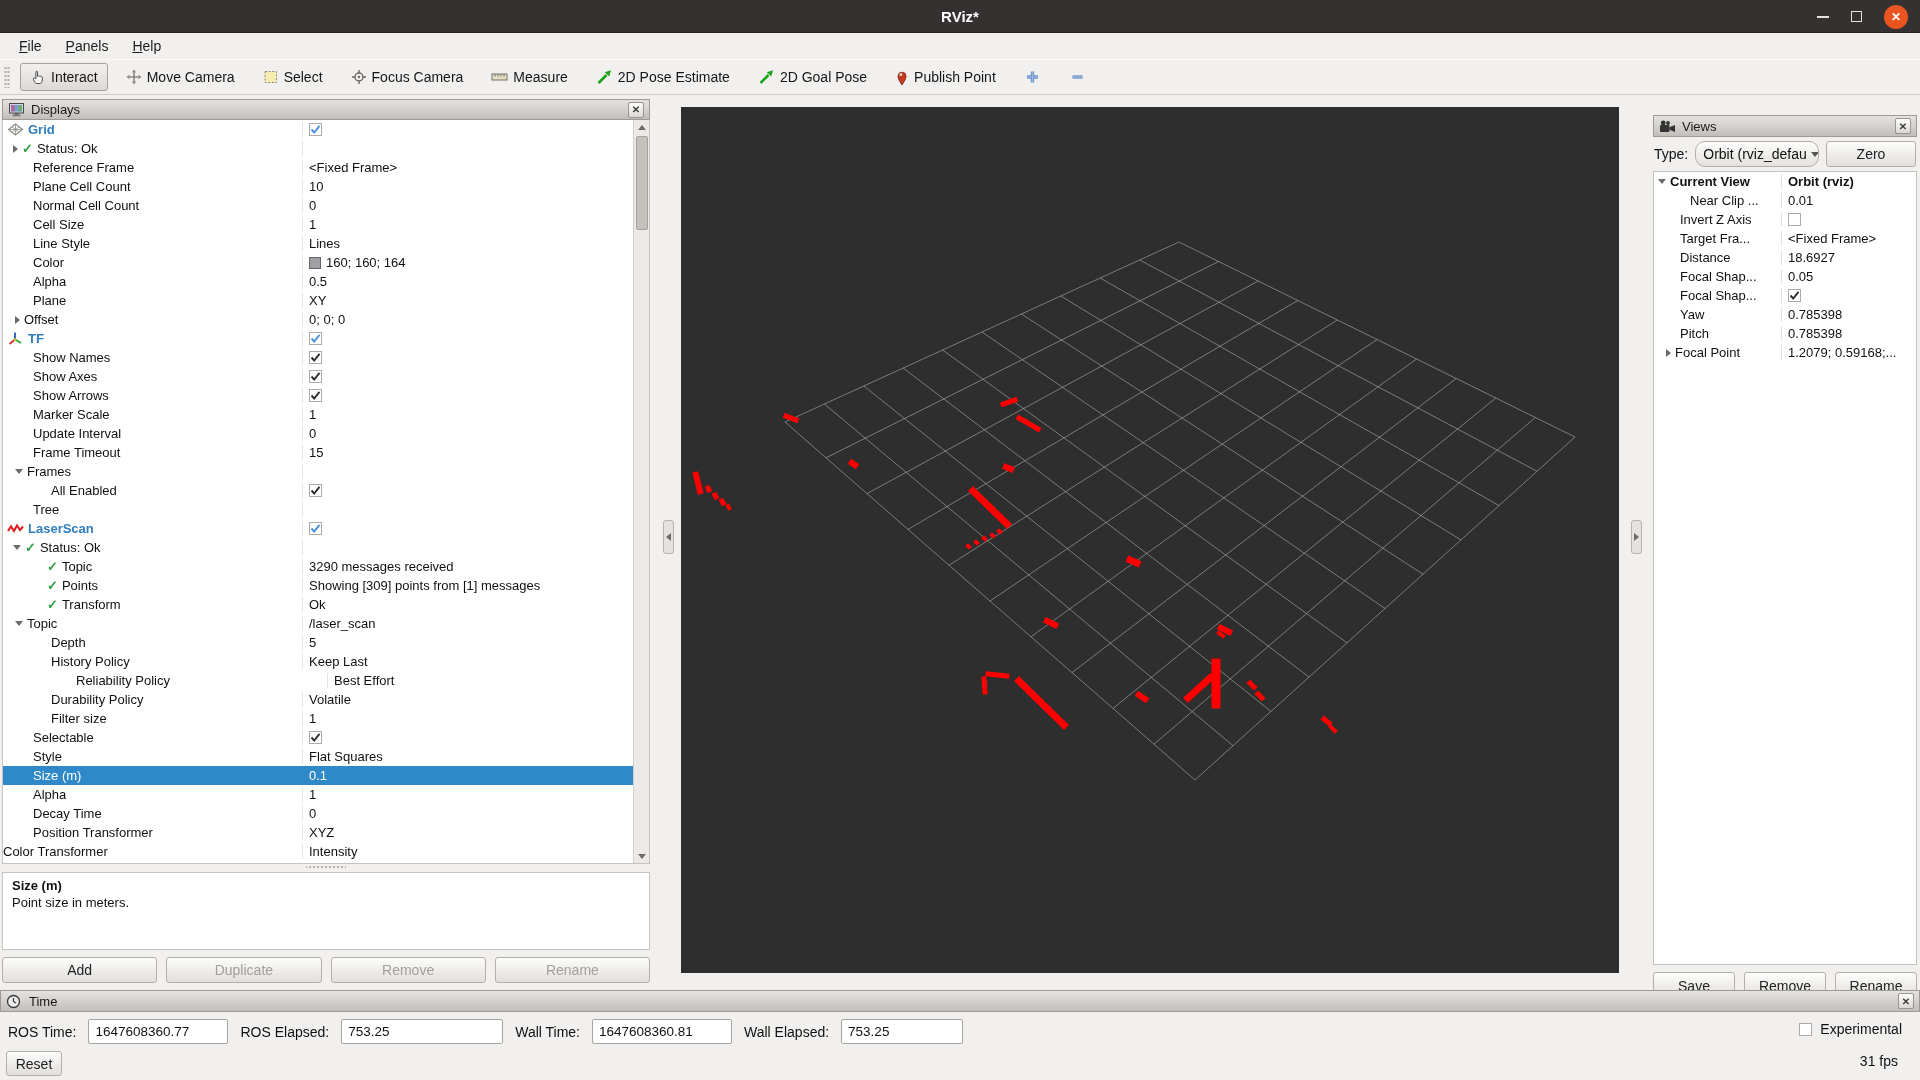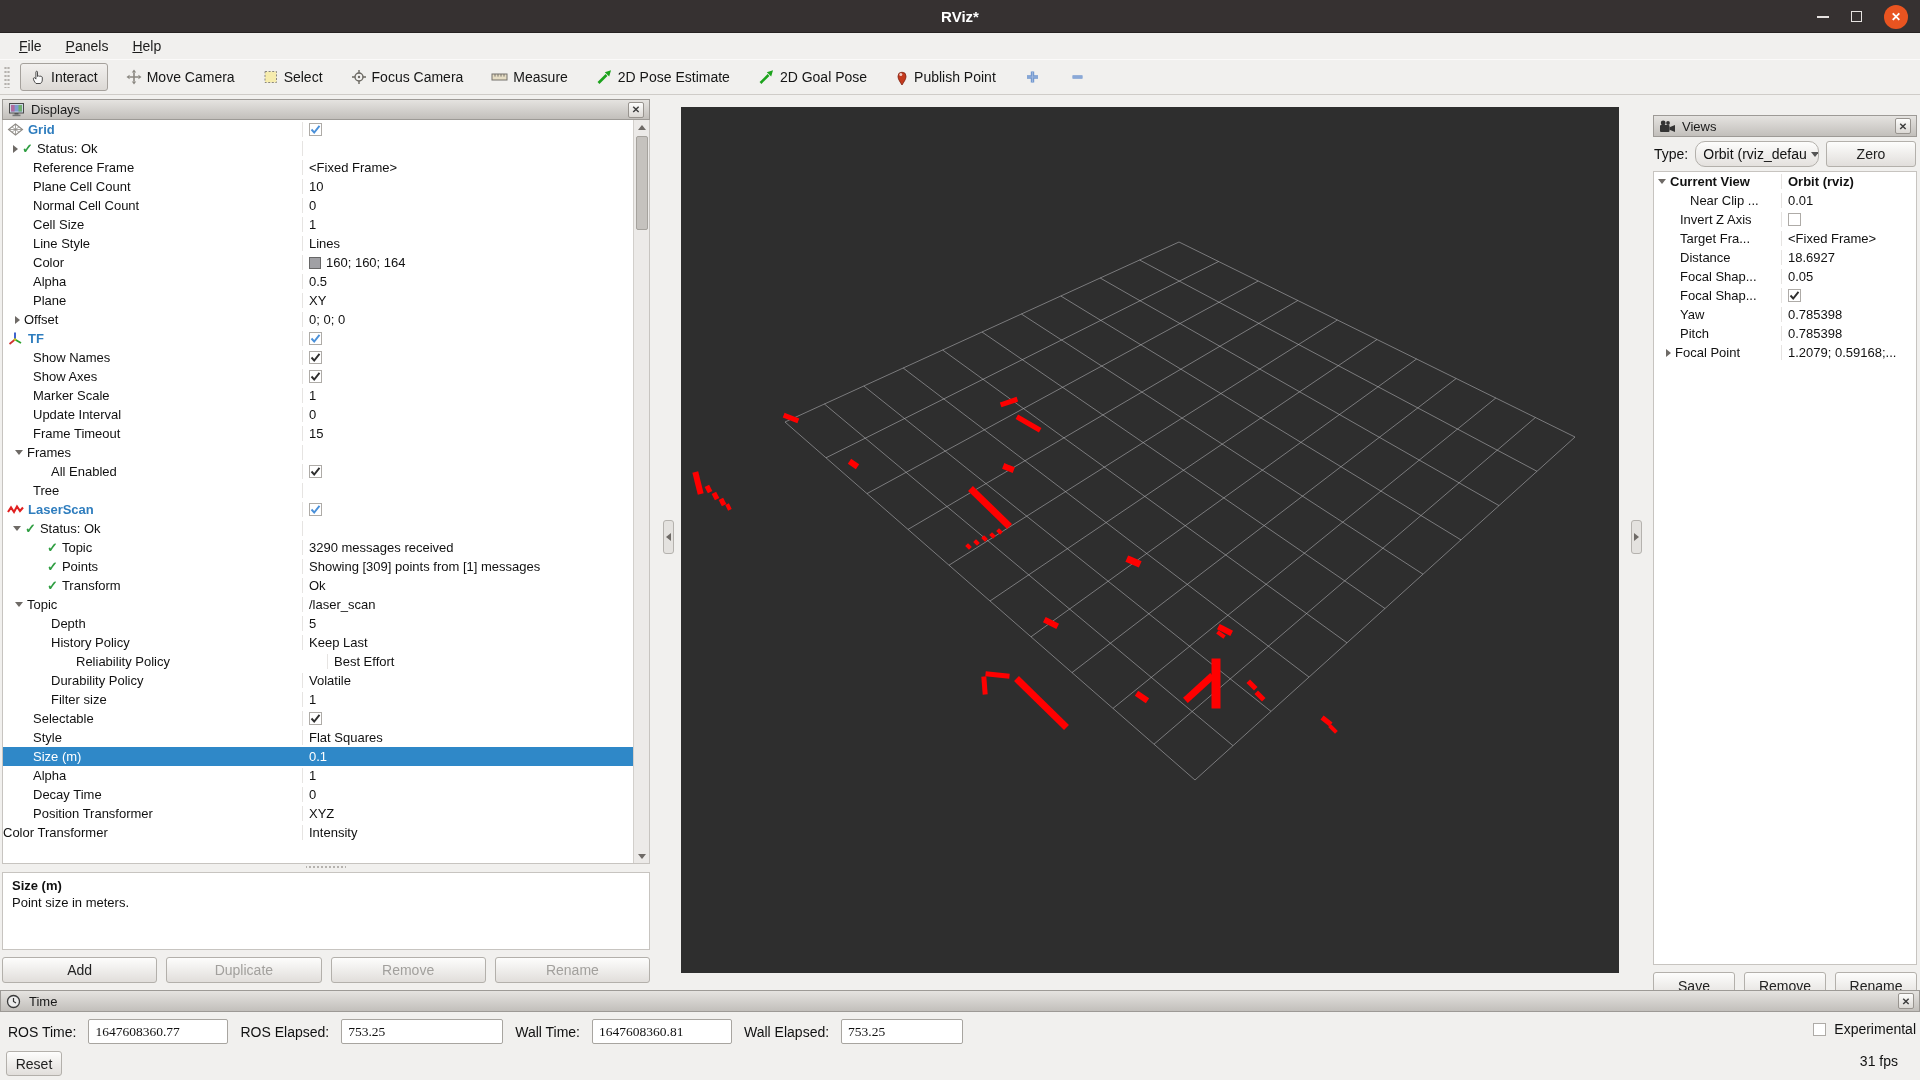--- a/index.html
+++ b/index.html
@@ -83,23 +83,23 @@
   .zero-btn { width:90px; height:26px; }
   .views-tree-wrap { flex:1; background:#fff; border:1px solid #c7c4c0; overflow:hidden; }
   .views .pname { flex:0 0 128px; }
   .views-btn-row { margin-top:7px; display:flex; gap:9px; height:27px; }
   .views-btn-row .btn { flex:1; }
 
   
   .time-panel { position:absolute; top:990px; left:0; width:1920px; height:90px; background:#f1f0ee; }
   .time-header { position:absolute; top:0; left:0; right:0; }
   .time-fields { position:absolute; top:29px; left:8px; display:flex; align-items:center; gap:12px; font-size:14px; color:#111; }
-  .tfield { background:#fff; border:1px solid #a8a5a0; border-radius:2px; height:25px; font-size:13.5px; padding:0 6px; font-family:Liberation Serif, serif; color:#111; }
+  .tfield { background:#fff; border:1px solid #a8a5a0; border-radius:2px; height:25px; font-size:13.5px; padding:0 6px; font-family:Liberation Sans, sans-serif; color:#111; }
   .reset-btn { position:absolute; left:6px; top:61px; width:56px; height:25px; }
-  .experimental { position:absolute; right:4px; top:31px; display:flex; align-items:center; gap:8px; font-size:14px; color:#111; }
+  .experimental { position:absolute; right:18px; top:31px; display:flex; align-items:center; gap:8px; font-size:14px; color:#111; }
   .fps { position:absolute; right:22px; top:63px; font-size:14px; color:#111; }
 </style>
 </head>
 <body>
 
 <div class="app">
 
   <div class="titlebar">
     <div class="tb-title">RViz*</div>
     <div class="tb-controls">
@@ -355,20 +355,32 @@
                 <span class="cbx">
                   <svg width="11" height="11" viewBox="0 0 11 11">
                     <path d="M1.5 5.5 L4.2 8.5 L9.5 1.8" fill="none" stroke="#2e2e2e" stroke-width="1.9"></path>
                   </svg>
                 </span>
               </div>
             </div>
             <div class="prow">
               <div class="pname" style="padding-left: 30px;">
                 <span>Show Axes</span>
+              </div>
+              <div class="pval">
+                <span class="cbx">
+                  <svg width="11" height="11" viewBox="0 0 11 11">
+                    <path d="M1.5 5.5 L4.2 8.5 L9.5 1.8" fill="none" stroke="#2e2e2e" stroke-width="1.9"></path>
+                  </svg>
+                </span>
+              </div>
+            </div>
+            <div class="prow">
+              <div class="pname" style="padding-left: 30px;">
+                <span>Show Arrows</span>
               </div>
               <div class="pval">
                 <span class="cbx">
                   <svg width="11" height="11" viewBox="0 0 11 11">
                     <path d="M1.5 5.5 L4.2 8.5 L9.5 1.8" fill="none" stroke="#2e2e2e" stroke-width="1.9"></path>
                   </svg>
                 </span>
               </div>
             </div>
             <div class="prow">

